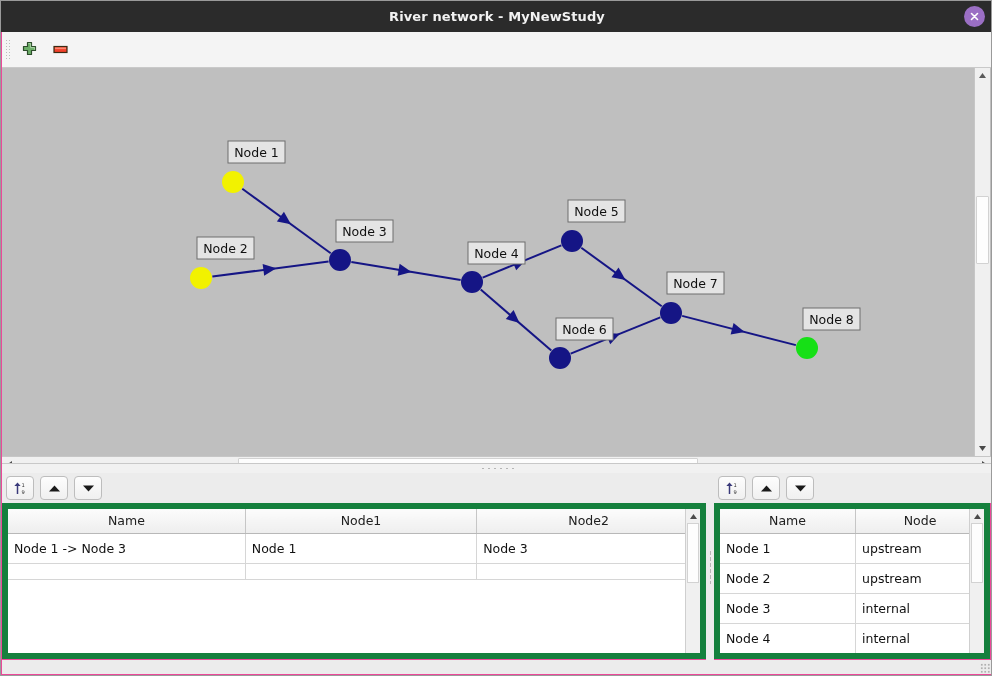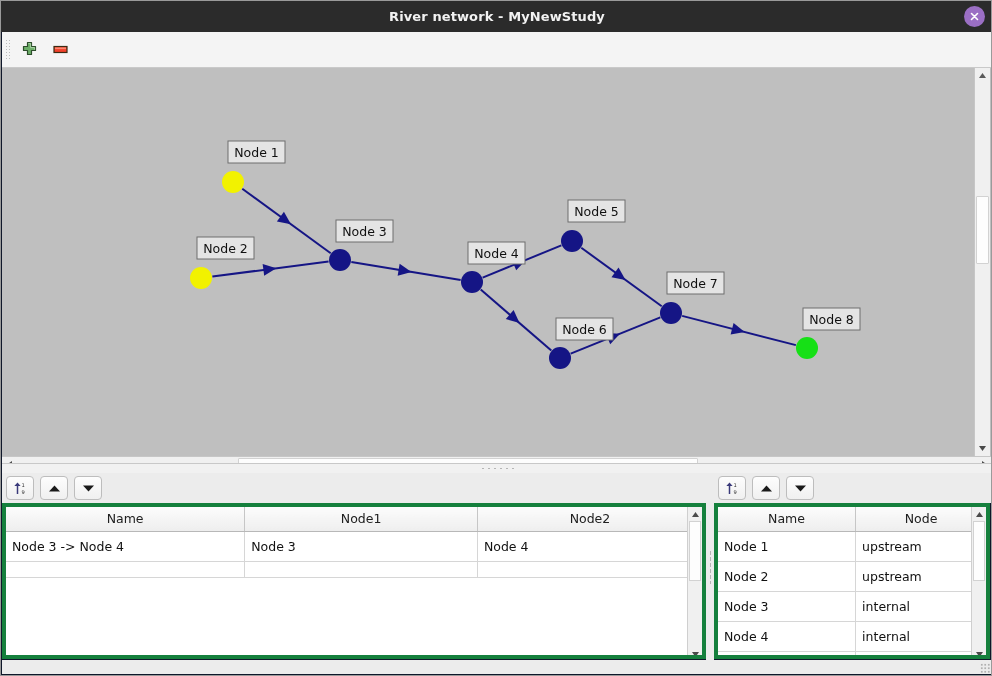--- a/index.html
+++ b/index.html
@@ -6,21 +6,21 @@
   html, body {
     margin: 0; padding: 0;
     width: 992px; height: 676px;
     overflow: hidden;
     font-family: "DejaVu Sans", "Liberation Sans", sans-serif;
     background: #ececec;
   }
   #app {
     position: relative;
     width: 992px; height: 676px;
-    background: #0f172a;
+    background: #ec4899;
     border: 1px solid #9a9a9a;
     overflow: hidden;
   }
 
   
   .titlebar {
     position: absolute; left: 0; top: 0;
     width: 992px; height: 31px;
     background: #2b2b2b;
     color: #f0f0f0;
@@ -160,21 +160,21 @@
     background: linear-gradient(#fdfdfd, #f0f0f0);
     border: 1px solid #bdbdbd;
     border-radius: 4px;
     display: flex; align-items: center; justify-content: center;
     cursor: pointer;
   }
 
   .table-area {
     position: relative;
     background: #ffffff;
-    border: 4px solid #15803d;
+    border: 6px solid #15803d;
     overflow: hidden;
   }
   .pane-left .table-area { width: 704px; height: 156px; }
   .pane-right .table-area { width: 276px; height: 156px; }
 
   table.grid {
     border-collapse: collapse;
     table-layout: fixed;
     width: 100%;
     font-size: 12.5px;
@@ -406,23 +406,23 @@
           </colgroup>
         <thead>
             <tr>
               <th>Name</th>
               <th>Node1</th>
               <th style="border-right: none;">Node2</th>
             </tr>
           </thead>
         <tbody>
             <tr>
-              <td>Node 3 -&gt; Node 4</td>
-              <td>Node 3</td>
-              <td style="border-right: none;">Node 4</td>
+              <td>Node 1 -&gt; Node 3</td>
+              <td>Node 1</td>
+              <td style="border-right: none;">Node 3</td>
             </tr>
             <tr>
               <td></td>
               <td></td>
               <td style="border-right: none;"></td>
             </tr>
           </tbody>
       </table>
       <div class="tsb">
         <div class="tsb-arrow up">

